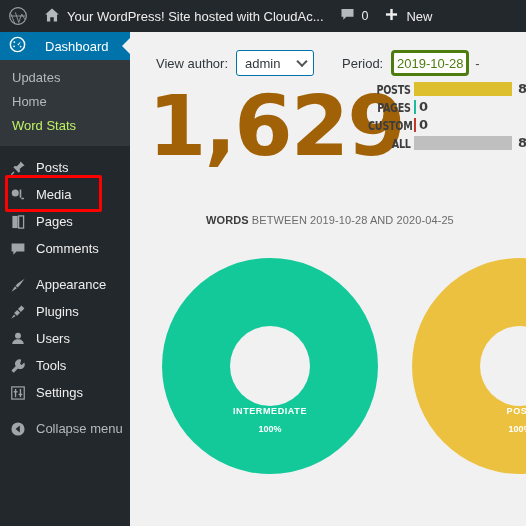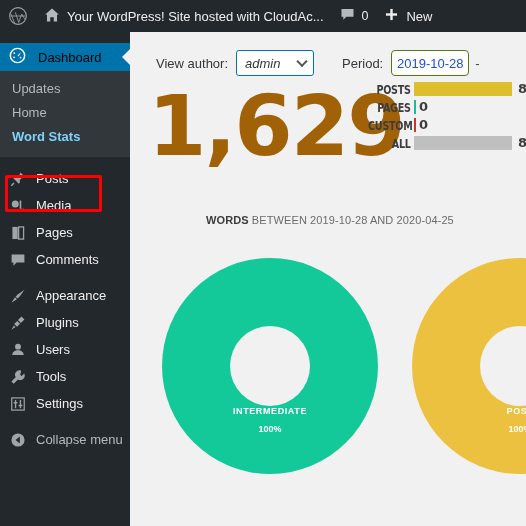--- a/index.html
+++ b/index.html
@@ -29,45 +29,44 @@
   .sidebar {
     position: absolute; top: 32px; left: 0;
     width: 130px; height: 494px;
     background: #23282d;
   }
   .menu-top {
     position: relative;
     display: flex; align-items: center;
     height: 28px;
     background: #0073aa;
-    color: #000000;
+    color: #ffffff;
     padding-left: 9px;
-    gap: 12px;
+    gap: 19px;
     font-size: 13px;
     font-weight: 400;
-    margin-top: 11px;
   }
   .menu-top .arrow {
     position: absolute; right: 0; top: 50%;
     transform: translateY(-50%);
     width: 0; height: 0;
     border-top: 8px solid transparent;
     border-bottom: 8px solid transparent;
     border-right: 8px solid #f1f1f1;
   }
   .submenu { padding: 6px 0 8px 0; background: #32373c; }
   .submenu .sub-item {
     display: block;
     font-size: 13px;
     color: #b4b9be;
     padding: 3px 0 3px 12px;
     line-height: 18px;
     white-space: nowrap;
   }
-  .submenu .sub-item.current { color: #7dd3fc; font-weight: bold; }
+  .submenu .sub-item.current { color: #bef264; font-weight: normal; }
 
   .menu-list { padding-top: 8px; }
   .menu-item {
     position: relative;
     display: flex; align-items: center;
     gap: 9px;
     height: 27px;
     padding-left: 9px;
     color: #eeeeee;
     font-size: 13px;
@@ -111,37 +110,36 @@
   }
   .filter-label { margin-right: 8px; color: #32373c; font-size: 13px; }
   .sel-wrap {
     position: relative;
     width: 78px; height: 26px;
     border: 1px solid #0073aa;
     border-radius: 3px;
     background: #fff;
     display: flex; align-items: center;
     padding-left: 8px;
-    font-style: italic;
   }
   .sel-wrap .sel-val { font-size: 13px; color: #32373c; }
   .sel-wrap .chev {
     position: absolute; right: 7px; top: 50%;
     width: 8px; height: 8px;
     border-right: 2px solid #555; border-bottom: 2px solid #555;
     transform: translateY(-70%) rotate(45deg);
   }
   .period-wrap { display: flex; align-items: center; margin-left: 28px; gap: 0; }
   .date-box {
     width: 78px; height: 26px;
-    border: 1px solid #4d7c0f;
+    border: 3px solid #4d7c0f;
     border-radius: 4px;
     background: #fff;
     display: flex; align-items: center; justify-content: center;
-    font-size: 13px; color: #1d4ed8;
+    font-size: 13px; color: #4d7c0f;
   }
   .dash { padding: 0 6px; color: #444; font-size: 13px; }
 
   
   .stats-row { position: relative; height: 120px; }
   .bignum {
     position: absolute;
     left: 12px; top: 8px;
     font-family: "DejaVu Sans", sans-serif;
     font-size: 84px;

